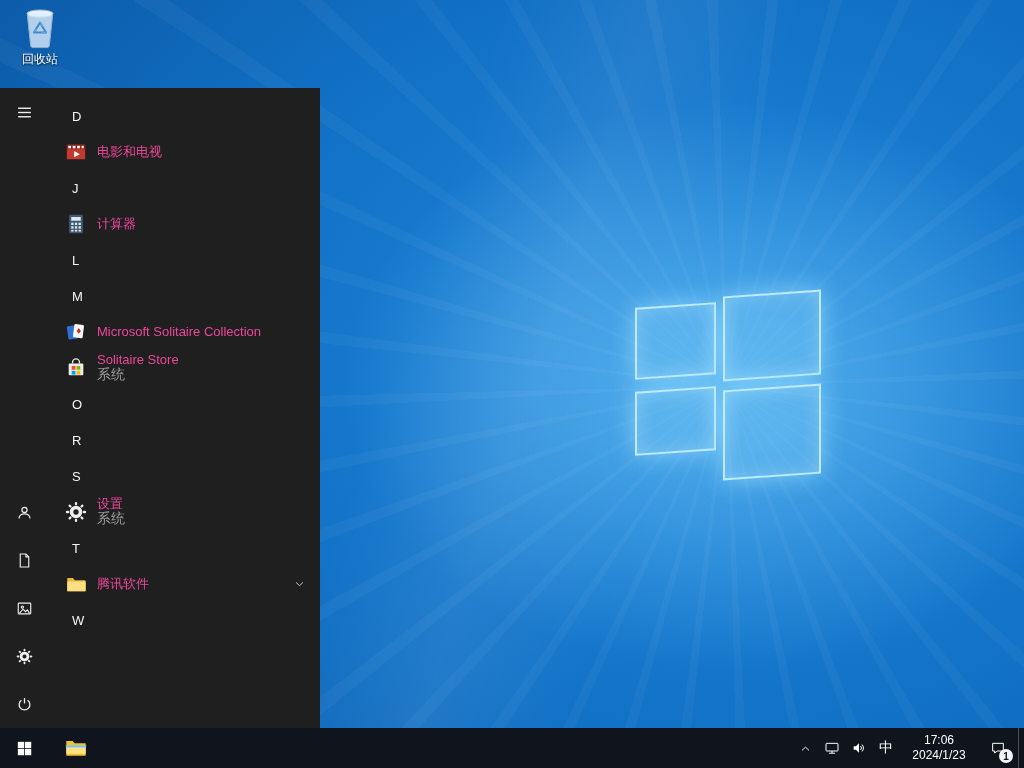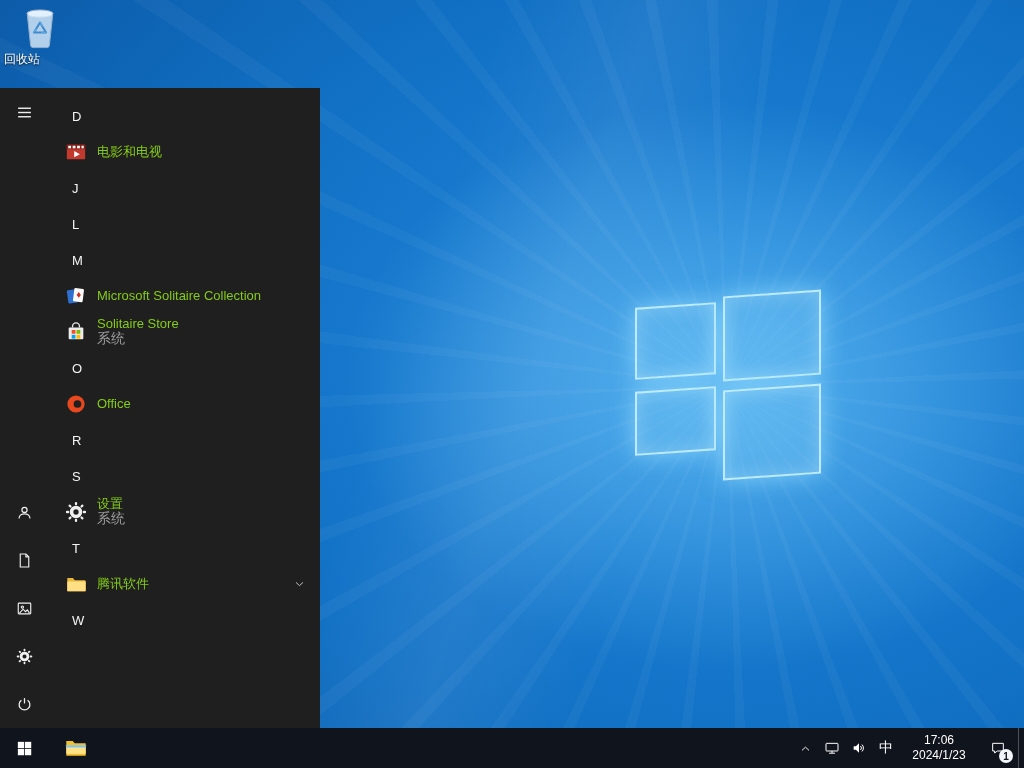--- a/index.html
+++ b/index.html
@@ -20,37 +20,37 @@
   .win-logo { position:absolute; left:635px; top:293px; width:186px; height:188px; }
   .pane { position:absolute; background:rgba(130,205,248,0.30); border:2px solid rgba(195,238,255,0.95);
     box-shadow:0 0 24px rgba(150,220,255,0.75), inset 0 0 20px rgba(200,242,255,0.35);
     transform:skewY(-4deg); }
   .pane.tl { left:0;   top:12px; width:81px; height:72px; }
   .pane.tr { left:88px; top:0;    width:98px; height:85px; }
   .pane.bl { left:0;   top:96px; width:81px; height:64px; }
   .pane.br { left:88px; top:94px; width:98px; height:90px; }
 
   
-  .desk-icon { position:absolute; left:4px; top:6px; width:72px; }
+  .desk-icon { position:absolute; left:4px; top:6px; width:72px; text-align:center; }
   .desk-icon .ico { display:flex; justify-content:center; }
   .desk-icon .ico svg { width:40px; height:44px; }
   .desk-icon .lbl { display:block; margin-top:1px; font-size:12px; color:#fff; text-shadow:0 1px 2px rgba(0,0,0,0.85); }
 
   
   .start-menu { position:absolute; left:0; top:88px; width:320px; height:640px; background:#1f1f1f; display:flex; z-index:5; }
   .sm-rail { width:48px; height:100%; display:flex; flex-direction:column; justify-content:space-between; }
   .rail-item { width:48px; height:48px; display:flex; align-items:center; justify-content:center; cursor:default; }
   .rail-item .ico { width:17px; height:17px; }
   .sm-list { flex:1; padding-top:10px; overflow:hidden; }
   .sm-letter { height:36px; display:flex; align-items:center; padding-left:24px; font-size:13px; color:#f5f5f5; cursor:default; }
   .sm-app { height:36px; display:flex; align-items:center; padding:0 14px 0 16px; gap:9px; cursor:default; }
   .sm-app .ico { width:24px; height:24px; flex:none; display:flex; align-items:center; justify-content:center; }
   .sm-app .ico svg { width:22px; height:22px; }
   .sm-app .txt { display:flex; flex-direction:column; line-height:1.12; }
-  .sm-app .lbl { font-size:13px; color:#84cc16; }
+  .sm-app .lbl { font-size:13px; color:#ec4899; }
   .sm-app .sub { font-size:14px; color:#9c9c9c; }
   .sm-app .chev { margin-left:auto; width:13px; height:13px; }
   .ico svg { display:block; width:100%; height:100%; }
 
   
   .taskbar { position:absolute; left:0; bottom:0; width:1024px; height:40px; background:#10141c; display:flex; align-items:stretch; z-index:10; }
   .tb-btn { display:flex; align-items:center; justify-content:center; cursor:default; }
   .tb-start { width:48px; }
   .tb-start .ico { width:17px; height:17px; }
   .tb-pin { width:40px; margin-left:8px; }
@@ -177,20 +177,42 @@
             <rect x="13.2" y="5.2" width="3" height="2.8" fill="#fff"></rect>
             <rect x="18" y="5.2" width="2.4" height="2.8" fill="#fff"></rect>
             <polygon points="10,11 16.2,14.4 10,17.8" fill="#fff"></polygon>
           </svg>
         </span>
         <span class="txt">
           <span class="lbl">电影和电视</span>
         </span>
       </div>
       <div class="sm-letter">J</div>
+      <div class="sm-app">
+        <span class="ico">
+          <svg viewBox="0 0 24 24">
+            <rect x="4.5" y="2" width="15" height="20" rx="1.4" fill="#42586b"></rect>
+            <rect x="6.8" y="4.4" width="10.4" height="4" fill="#dcebf5"></rect>
+            <g fill="#dcebf5">
+              <rect x="6.8" y="10.6" width="2.5" height="2.5"></rect>
+              <rect x="10.8" y="10.6" width="2.5" height="2.5"></rect>
+              <rect x="14.8" y="10.6" width="2.5" height="2.5"></rect>
+              <rect x="6.8" y="14.5" width="2.5" height="2.5"></rect>
+              <rect x="10.8" y="14.5" width="2.5" height="2.5"></rect>
+              <rect x="14.8" y="14.5" width="2.5" height="2.5"></rect>
+              <rect x="6.8" y="18.4" width="2.5" height="1.8"></rect>
+              <rect x="10.8" y="18.4" width="2.5" height="1.8"></rect>
+              <rect x="14.8" y="18.4" width="2.5" height="1.8"></rect>
+            </g>
+          </svg>
+        </span>
+        <span class="txt">
+          <span class="lbl">计算器</span>
+        </span>
+      </div>
       <div class="sm-letter">L</div>
       <div class="sm-letter">M</div>
       <div class="sm-app">
         <span class="ico">
           <svg viewBox="0 0 24 24">
             <rect x="2.8" y="5" width="10.6" height="14.6" rx="1.2" transform="rotate(-8 8.1 12.3)" fill="#2f6fd0"></rect>
             <rect x="9.4" y="3.8" width="10.6" height="14.6" rx="1.2" transform="rotate(7 14.7 11.1)" fill="#fafafa"></rect>
             <path d="M15 7.6l2.3 3.2-2.3 3.2-2.3-3.2z" fill="#d02b20"></path>
           </svg>
         </span>
@@ -208,30 +230,20 @@
             <rect x="7.3" y="15.1" width="4.1" height="4.1" fill="#00a4ef"></rect>
             <rect x="12.6" y="15.1" width="4.1" height="4.1" fill="#ffb900"></rect>
           </svg>
         </span>
         <span class="txt">
           <span class="lbl">Solitaire Store</span>
           <span class="sub">系统</span>
         </span>
       </div>
       <div class="sm-letter">O</div>
-      <div class="sm-app">
-        <span class="ico">
-          <svg viewBox="0 0 24 24">
-            <path fill-rule="evenodd" d="M12 2.6a9.4 9.4 0 1 0 0 18.8 9.4 9.4 0 0 0 0-18.8zm1.6 5.2a4.2 4.2 0 1 0 0 8.4 4.2 4.2 0 0 0 0-8.4z" fill="#e8481e"></path>
-          </svg>
-        </span>
-        <span class="txt">
-          <span class="lbl">Office</span>
-        </span>
-      </div>
       <div class="sm-letter">R</div>
       <div class="sm-letter">S</div>
       <div class="sm-app">
         <span class="ico">
           <svg viewBox="0 0 24 24">
             <g fill="#f0f0f0">
               <path fill-rule="evenodd" d="M12 5.2a6.8 6.8 0 1 0 0 13.6 6.8 6.8 0 0 0 0-13.6zm0 3.9a2.9 2.9 0 1 1 0 5.8 2.9 2.9 0 0 1 0-5.8z"></path>
               <rect x="10.75" y="1" width="2.5" height="3.6" rx="1.1"></rect>
               <rect x="10.75" y="19.4" width="2.5" height="3.6" rx="1.1"></rect>
               <g transform="rotate(45 12 12)">

